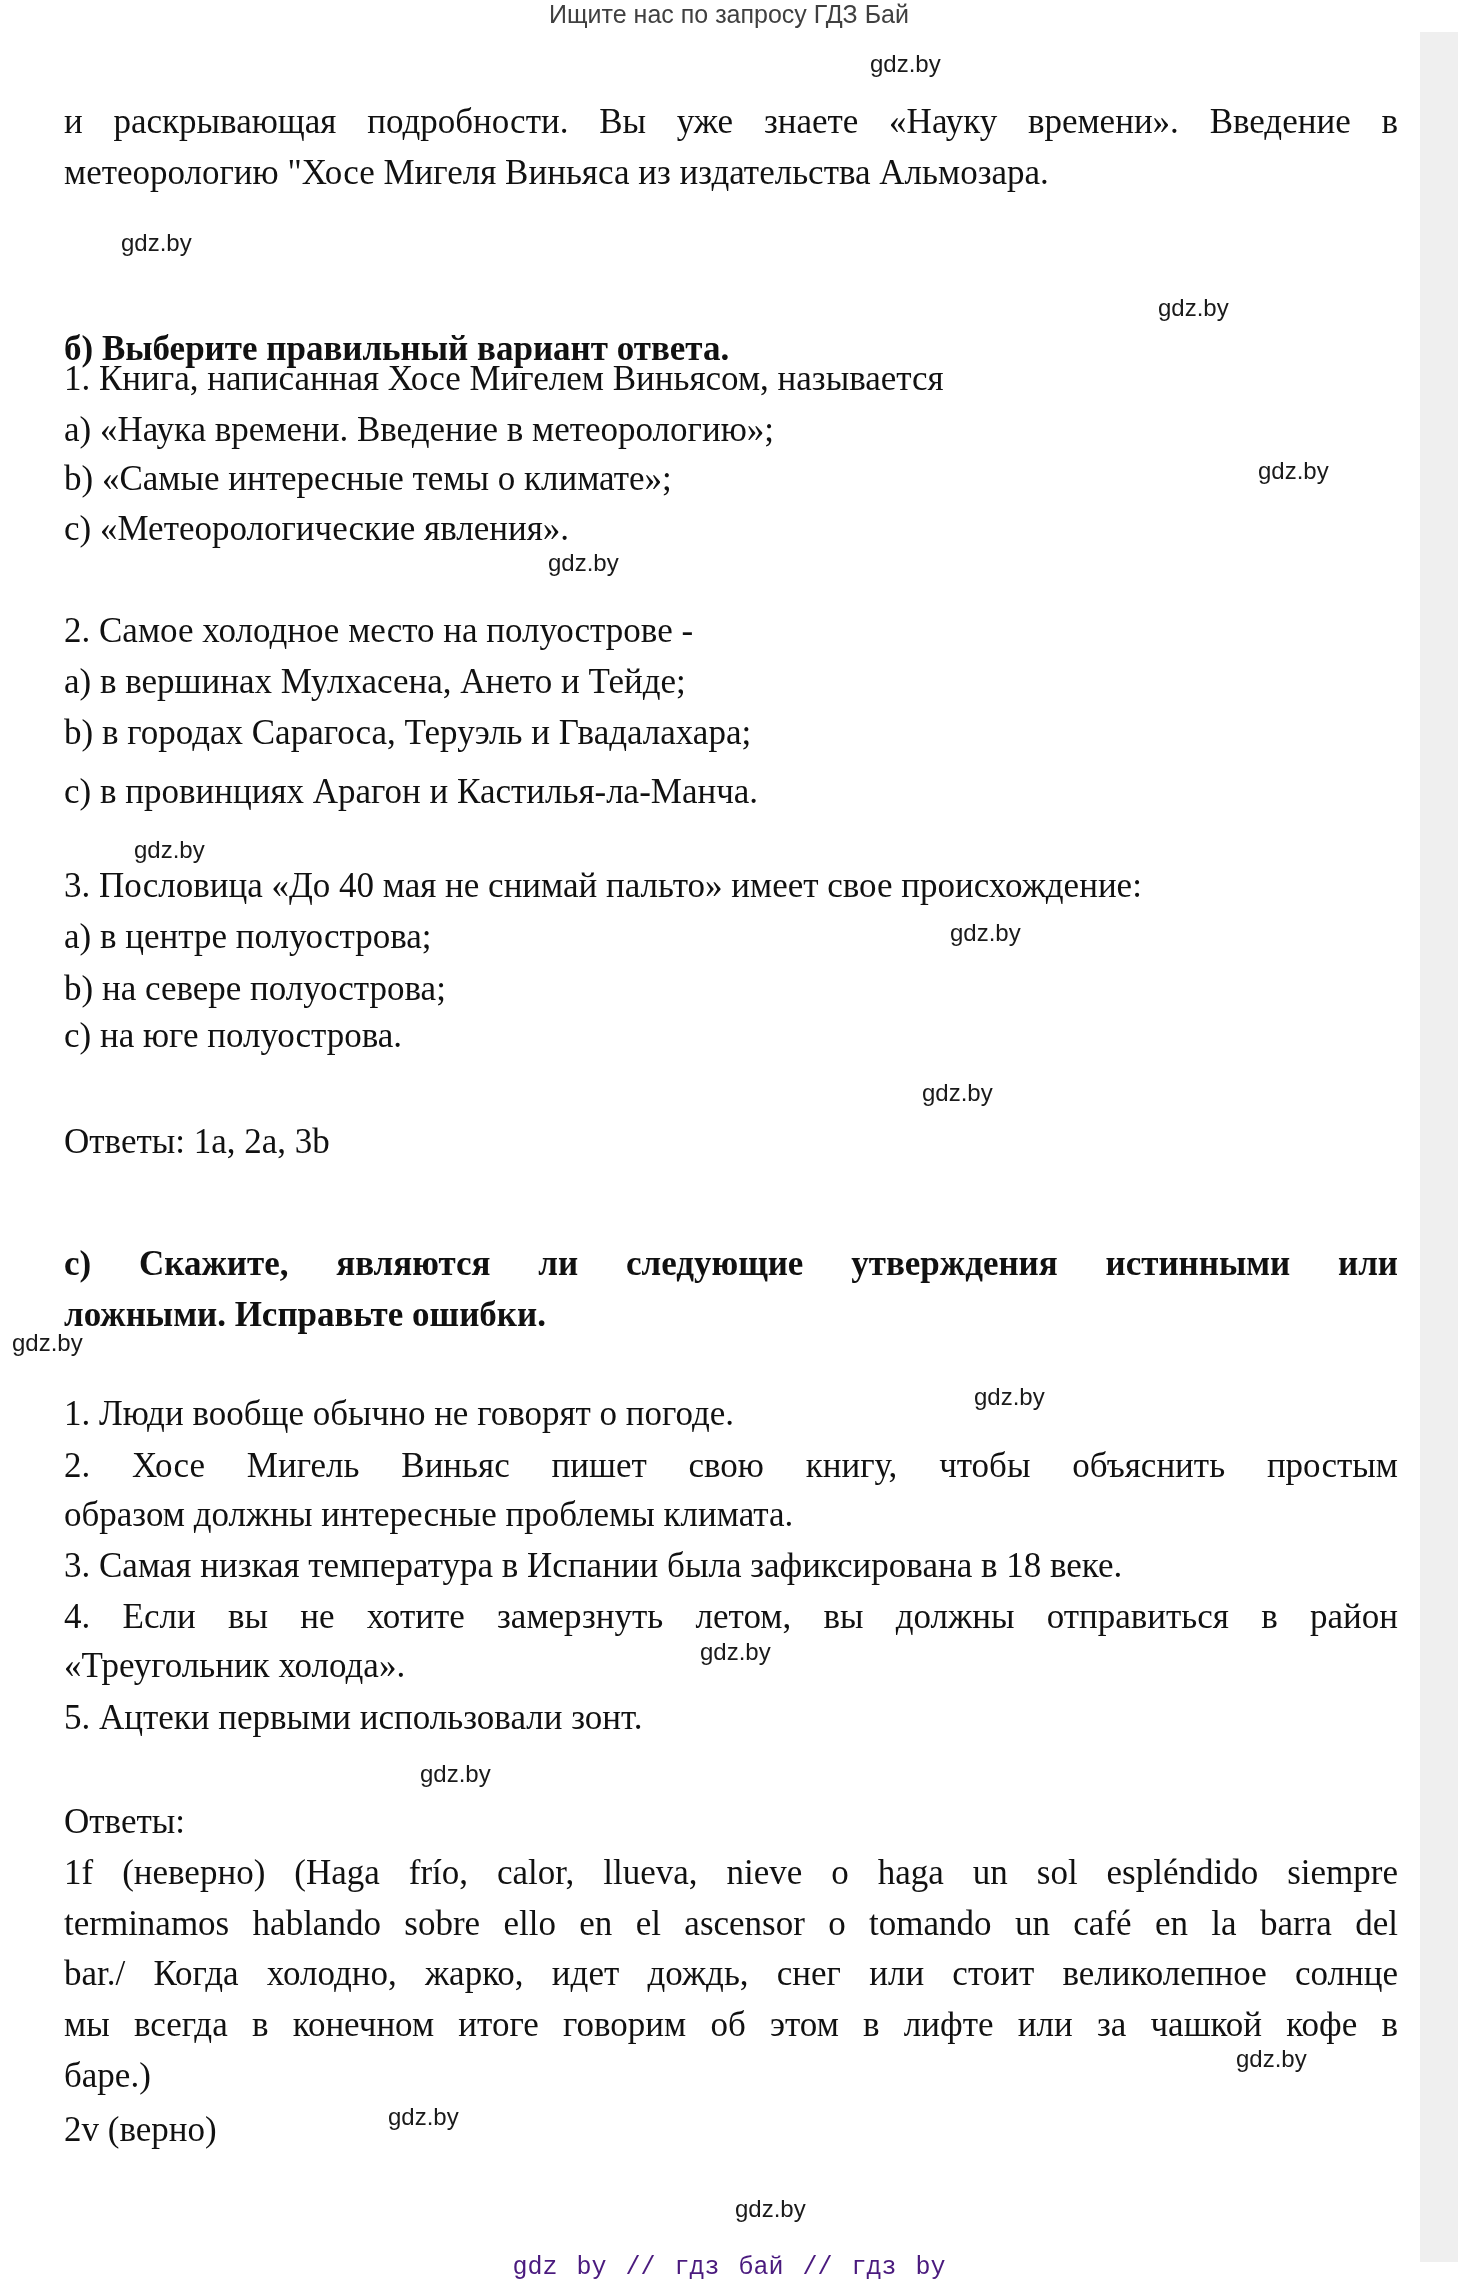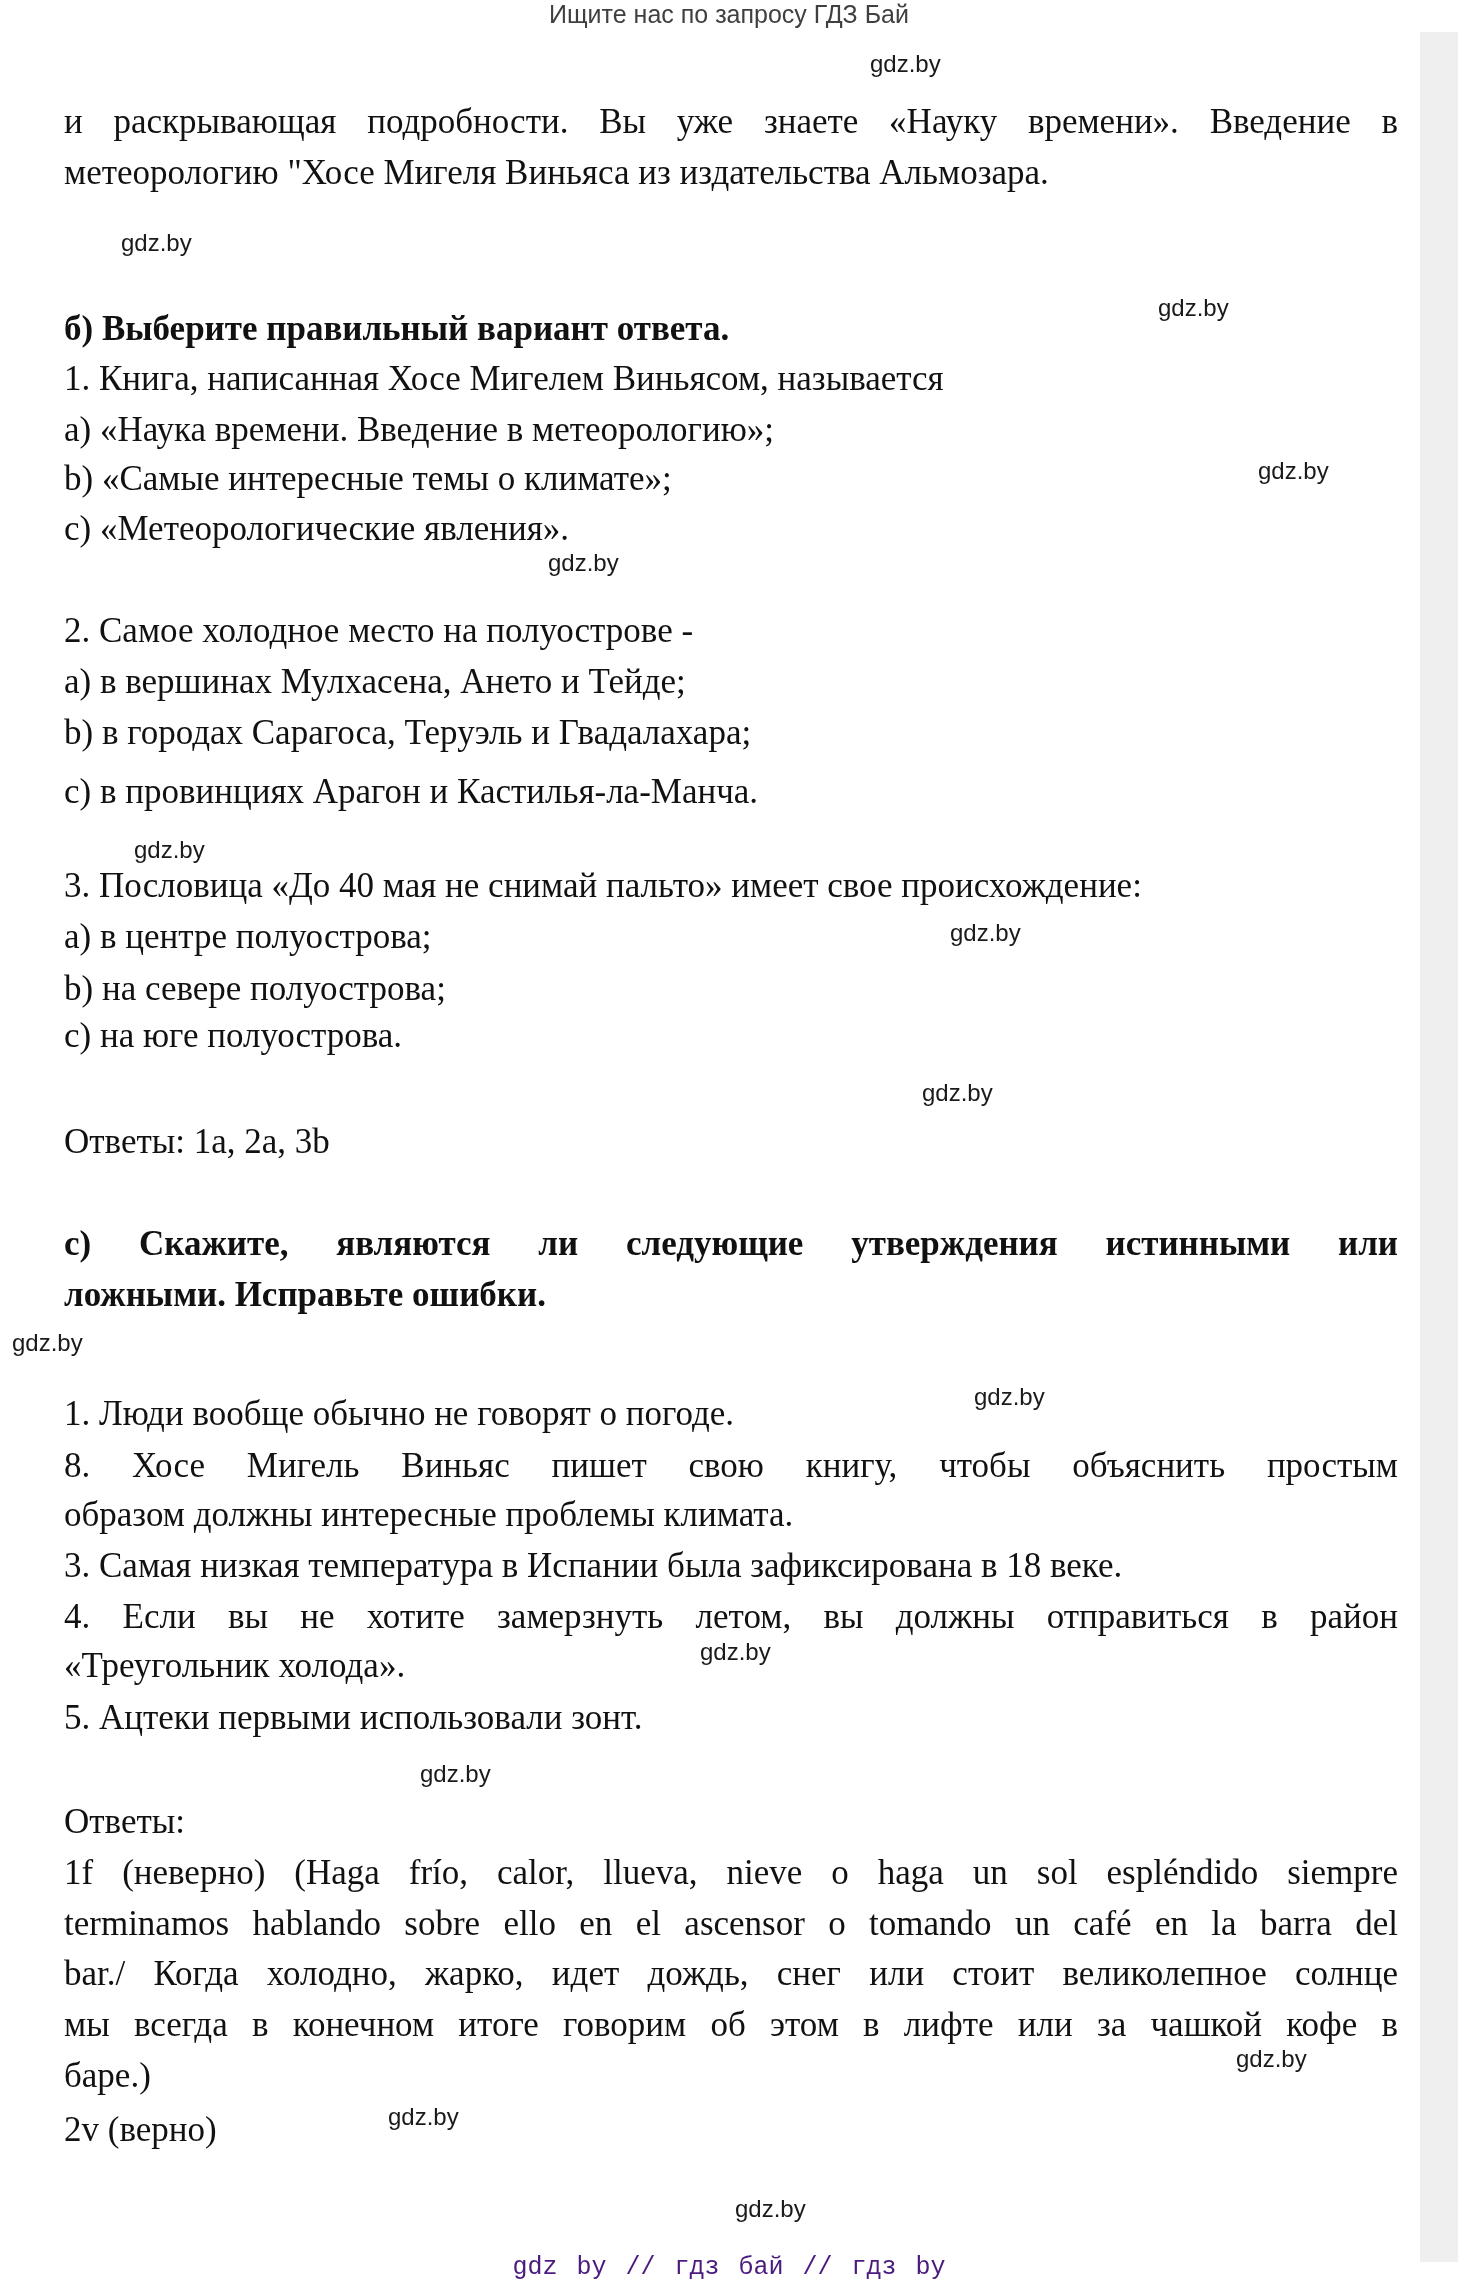--- a/index.html
+++ b/index.html
@@ -24,21 +24,21 @@
   }
   .wm {
     position: absolute; font-family: "Liberation Sans", "DejaVu Sans", sans-serif;
     font-size: 24px; line-height: 32px; color: #1a1a1a; white-space: nowrap;
   }
   .line {
     position: absolute; left: 64px; width: 1334px;
     font-size: 35px; line-height: 40px; white-space: nowrap;
   }
   .just { text-align: justify; text-align-last: justify; white-space: normal; }
-  .bold { font-weight: bold; }
+  .bold { font-weight: bold; margin-top: 20px; }
 </style>
 </head>
 <body>
 
 <div class="scroll-track"></div>
 
 <div class="top-banner">Ищите нас по запросу ГДЗ Бай</div>
 
 <div class="wm" style="left:870px; top:48px;">gdz.by</div>
 <div class="wm" style="left:121px; top:227px;">gdz.by</div>
@@ -75,21 +75,21 @@
 <div class="line" style="top:917px;">a) в центре полуострова;</div>
 <div class="line" style="top:969px;">b) на севере полуострова;</div>
 <div class="line" style="top:1016px;">c) на юге полуострова.</div>
 
 <div class="line" style="top:1122px;">Ответы: 1a, 2a, 3b</div>
 
 <div class="line bold just" style="top:1224px;">c) Скажите, являются ли следующие утверждения истинными или</div>
 <div class="line bold" style="top:1275px;">ложными. Исправьте ошибки.</div>
 
 <div class="line" style="top:1394px;">1. Люди вообще обычно не говорят о погоде.</div>
-<div class="line just" style="top:1446px;">8. Хосе Мигель Виньяс пишет свою книгу, чтобы объяснить простым</div>
+<div class="line just" style="top:1446px;">2. Хосе Мигель Виньяс пишет свою книгу, чтобы объяснить простым</div>
 <div class="line" style="top:1495px;">образом должны интересные проблемы климата.</div>
 <div class="line" style="top:1546px;">3. Самая низкая температура в Испании была зафиксирована в 18 веке.</div>
 <div class="line just" style="top:1597px;">4. Если вы не хотите замерзнуть летом, вы должны отправиться в район</div>
 <div class="line" style="top:1646px;">«Треугольник холода».</div>
 <div class="line" style="top:1698px;">5. Ацтеки первыми использовали зонт.</div>
 
 <div class="line" style="top:1802px;">Ответы:</div>
 <div class="line just" style="top:1853px;">1f (неверно) (Haga frío, calor, llueva, nieve o haga un sol espléndido siempre</div>
 <div class="line just" style="top:1904px;">terminamos hablando sobre ello en el ascensor o tomando un café en la barra del</div>
 <div class="line just" style="top:1954px;">bar./ Когда холодно, жарко, идет дождь, снег или стоит великолепное солнце</div>

